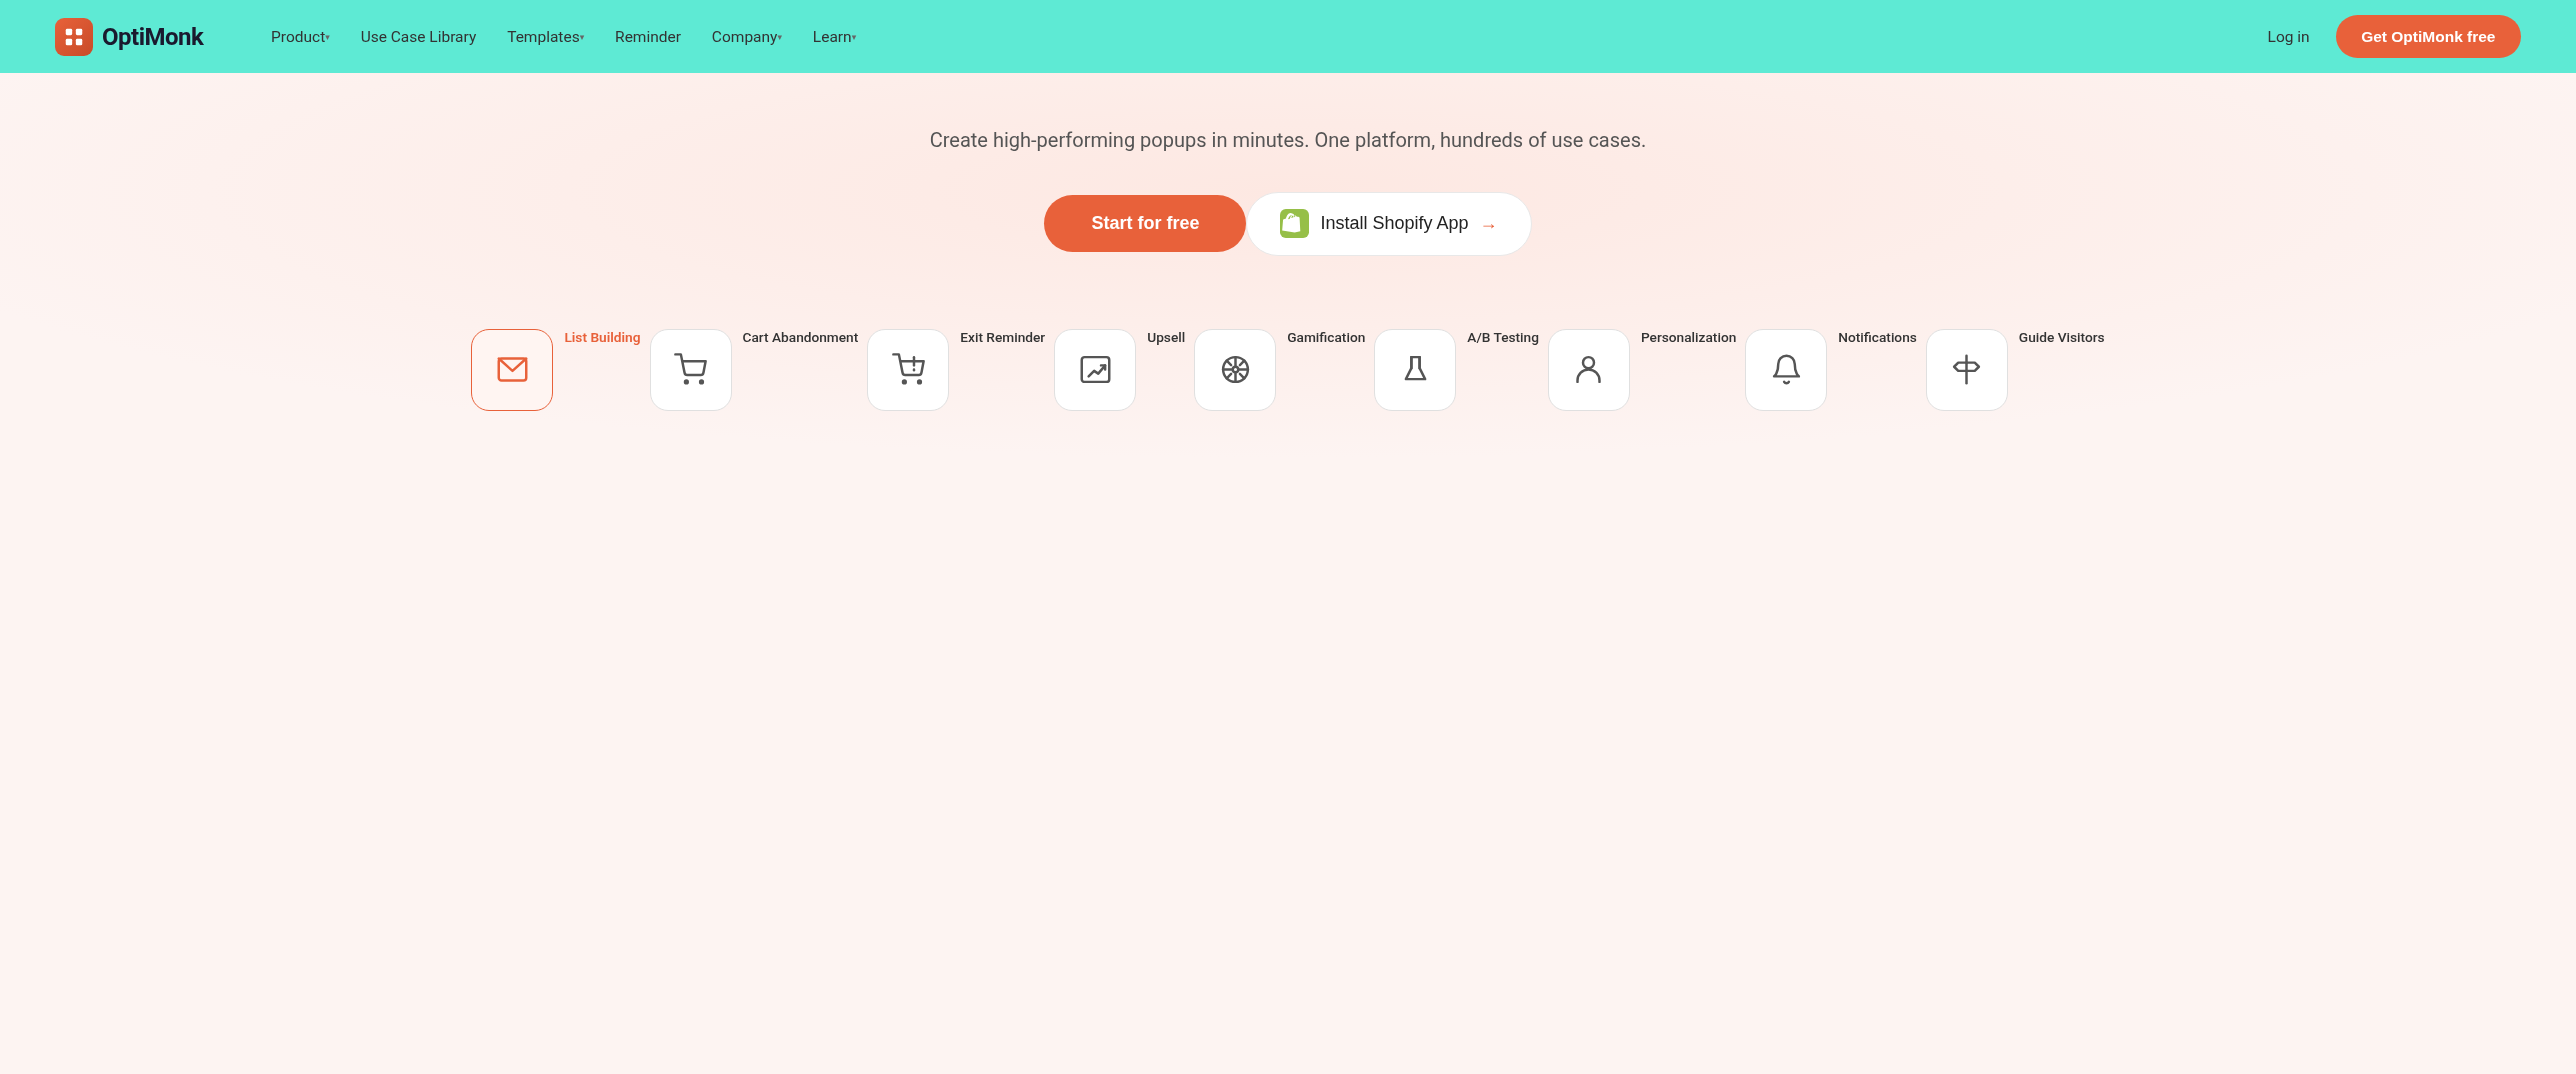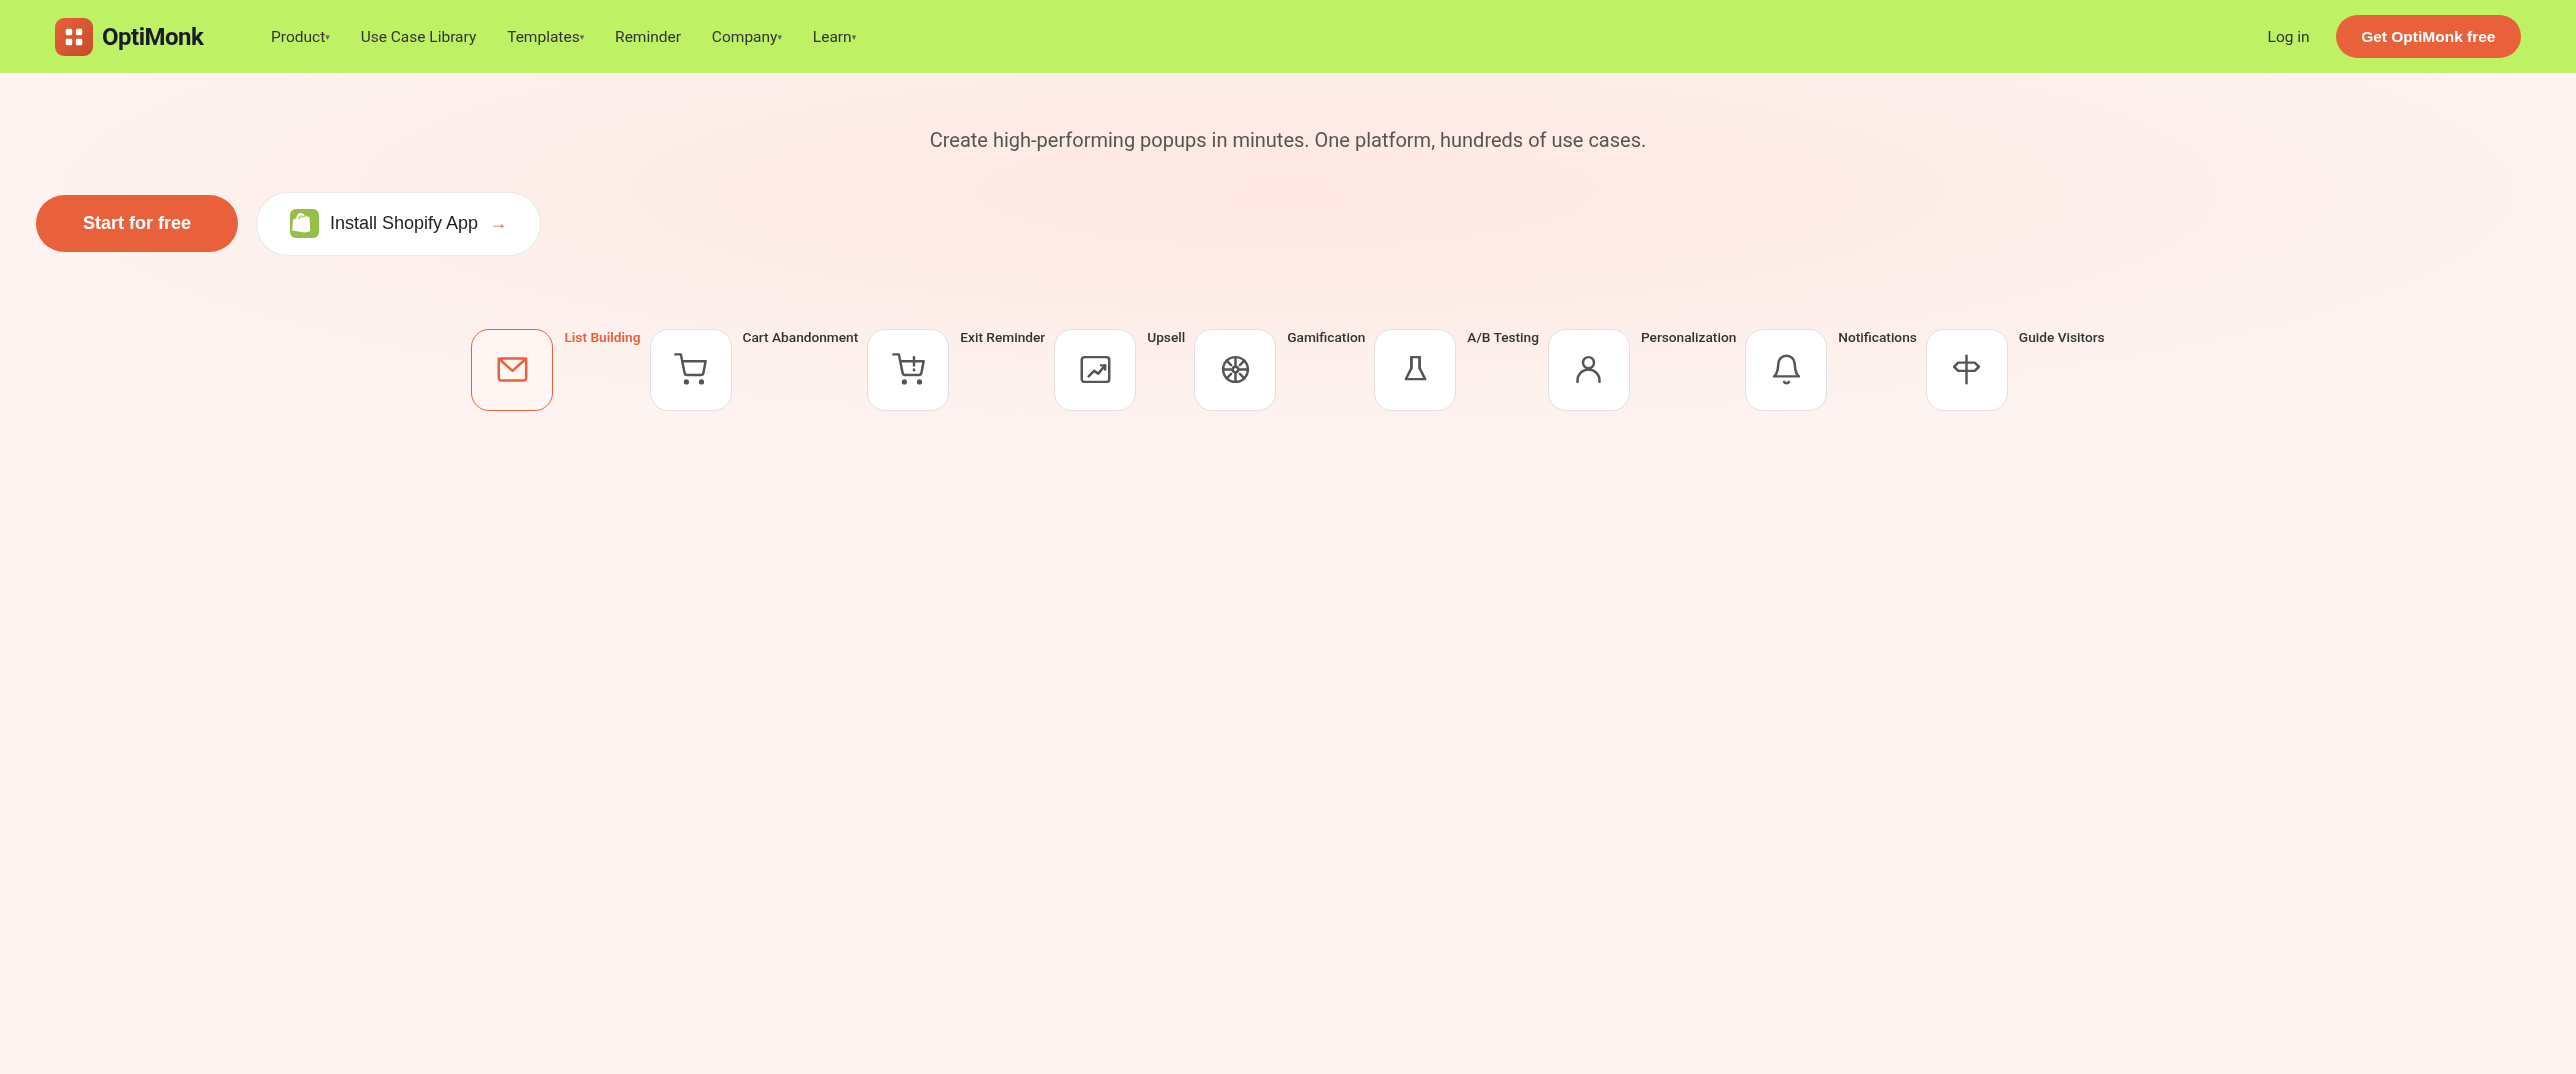--- a/index.html
+++ b/index.html
@@ -10,21 +10,21 @@
       min-height: 100vh;
       overflow-x: hidden;
     }
 
     
     nav {
       display: flex;
       align-items: center;
       padding: 0 55px;
       height: 73px;
-      background: #bef264;
+      background: #5eead4;
       position: relative;
       z-index: 10;
     }
 
     .logo-area {
       display: flex;
       align-items: center;
       gap: 9px;
       margin-right: 55px;
       text-decoration: none;
@@ -127,21 +127,21 @@
     .hero-subtitle {
       font-size: 20px;
       color: #555;
       margin-bottom: 40px;
       font-weight: 400;
     }
 
     .hero-buttons {
       display: flex;
       align-items: center;
-      gap: 18px;
+      justify-content: center;
     }
 
     .btn-primary {
       background: #e8613a;
       color: white;
       border: none;
       padding: 18px 47px;
       border-radius: 46px;
       font-size: 18px;
       font-weight: 600;

